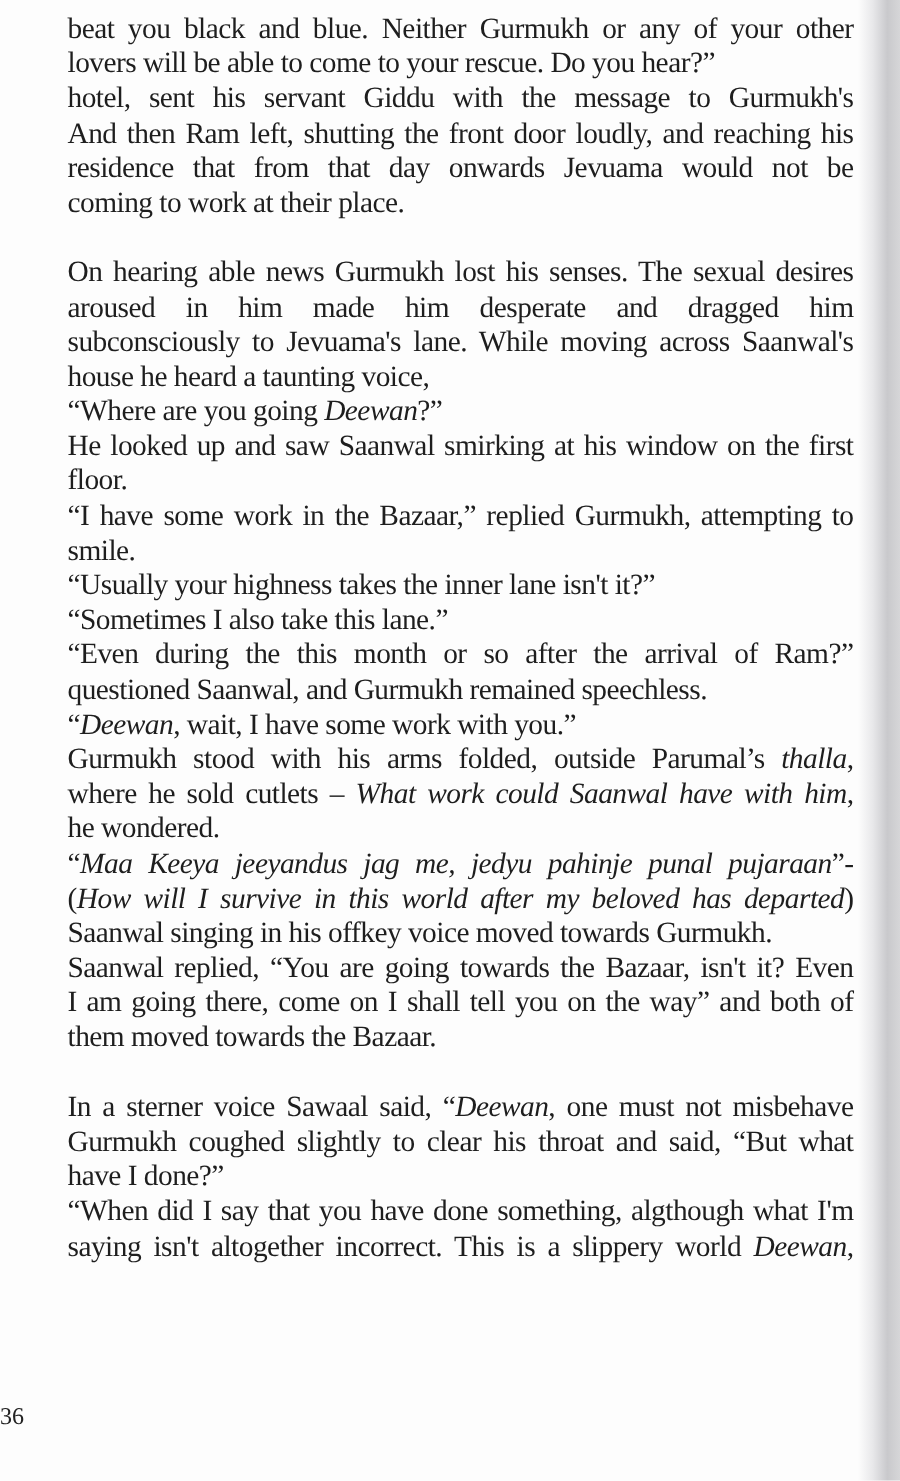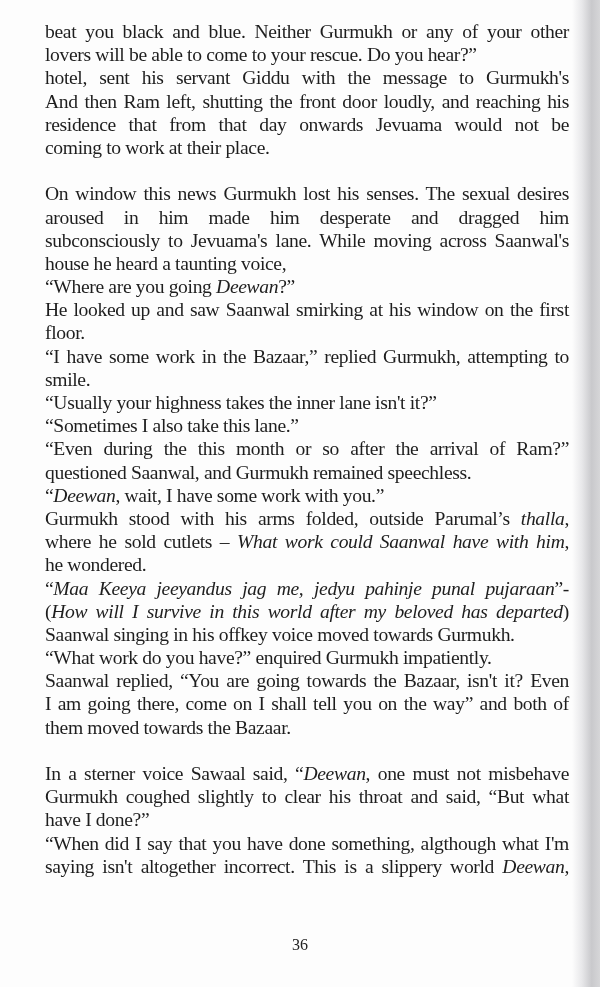--- a/index.html
+++ b/index.html
@@ -19,21 +19,21 @@
       position: absolute;
       top: 0;
       right: 0;
       width: 28px;
       height: 987px;
       background: linear-gradient(to right, #fdfdfd 0%, #e8e8ea 35%, #c9c9cc 70%, #d6d6d8 100%);
     }
     .page-text {
       position: absolute;
       left: 45px;
-      top: 20px;
+      top: 8px;
       width: 524px;
       font-size: 19.6px;
       line-height: 23.2px;
       letter-spacing: -0.35px;
     }
     .line {
       display: block;
       white-space: nowrap;
       height: 23.2px;
     }
@@ -46,59 +46,58 @@
       height: 23.2px;
     }
     .it {
       font-style: italic;
     }
     .page-number {
       position: absolute;
       left: 0;
       width: 600px;
       top: 936px;
-      text-align: center;
+      text-align: left;
       font-size: 16px;
       color: #222;
     }
   </style>
 </head>
 <body>
 
 <div class="spine"></div>
 
 <div class="page-text" id="page-text">
     <div class="line justify"><span>beat you black and blue. Neither Gurmukh or any of your other</span></div>
     <div class="line"><span>lovers will be able to come to your rescue. Do you hear?”</span></div>
     <div class="line justify"><span>hotel, sent his servant Giddu with the message to Gurmukh's</span></div>
     <div class="line justify"><span>And then Ram left, shutting the front door loudly, and reaching his</span></div>
     <div class="line justify"><span>residence that from that day onwards Jevuama would not be</span></div>
     <div class="line"><span>coming to work at their place.</span></div>
     <div class="gap"></div>
-    <div class="line justify"><span>On window this news Gurmukh lost his senses. The sexual desires</span></div>
+    <div class="line justify"><span>On hearing able news Gurmukh lost his senses. The sexual desires</span></div>
     <div class="line justify"><span>aroused in him made him desperate and dragged him</span></div>
     <div class="line justify"><span>subconsciously to Jevuama's lane. While moving across Saanwal's</span></div>
     <div class="line"><span>house he heard a taunting voice,</span></div>
     <div class="line"><span>“Where are you going </span><span class="it">Deewan</span><span>?”</span></div>
     <div class="line justify"><span>He looked up and saw Saanwal smirking at his window on the first</span></div>
     <div class="line"><span>floor.</span></div>
     <div class="line justify"><span>“I have some work in the Bazaar,” replied Gurmukh, attempting to</span></div>
     <div class="line"><span>smile.</span></div>
     <div class="line"><span>“Usually your highness takes the inner lane isn't it?”</span></div>
     <div class="line"><span>“Sometimes I also take this lane.”</span></div>
     <div class="line justify"><span>“Even during the this month or so after the arrival of Ram?”</span></div>
     <div class="line"><span>questioned Saanwal, and Gurmukh remained speechless.</span></div>
     <div class="line"><span>“</span><span class="it">Deewan</span><span>, wait, I have some work with you.”</span></div>
     <div class="line justify"><span>Gurmukh stood with his arms folded, outside Parumal’s </span><span class="it">thalla</span><span>,</span></div>
     <div class="line justify"><span>where he sold cutlets – </span><span class="it">What work could Saanwal have with him</span><span>,</span></div>
     <div class="line"><span>he wondered.</span></div>
     <div class="line justify"><span>“</span><span class="it">Maa Keeya jeeyandus jag me, jedyu pahinje punal pujaraan</span><span>”-</span></div>
     <div class="line justify"><span>(</span><span class="it">How will I survive in this world after my beloved has departed</span><span>)</span></div>
     <div class="line"><span>Saanwal singing in his offkey voice moved towards Gurmukh.</span></div>
-    <div class="line"><span>“What work do you have?” enquired Gurmukh impatiently.</span></div>
     <div class="line justify"><span>Saanwal replied, “You are going towards the Bazaar, isn't it? Even</span></div>
     <div class="line justify"><span>I am going there, come on I shall tell you on the way” and both of</span></div>
     <div class="line"><span>them moved towards the Bazaar.</span></div>
     <div class="gap"></div>
     <div class="line justify"><span>In a sterner voice Sawaal said, “</span><span class="it">Deewan</span><span>, one must not misbehave</span></div>
     <div class="line justify"><span>Gurmukh coughed slightly to clear his throat and said, “But what</span></div>
     <div class="line"><span>have I done?”</span></div>
     <div class="line justify"><span>“When did I say that you have done something, algthough what I'm</span></div>
     <div class="line justify"><span>saying isn't altogether incorrect. This is a slippery world </span><span class="it">Deewan</span><span>,</span></div>
   </div>

